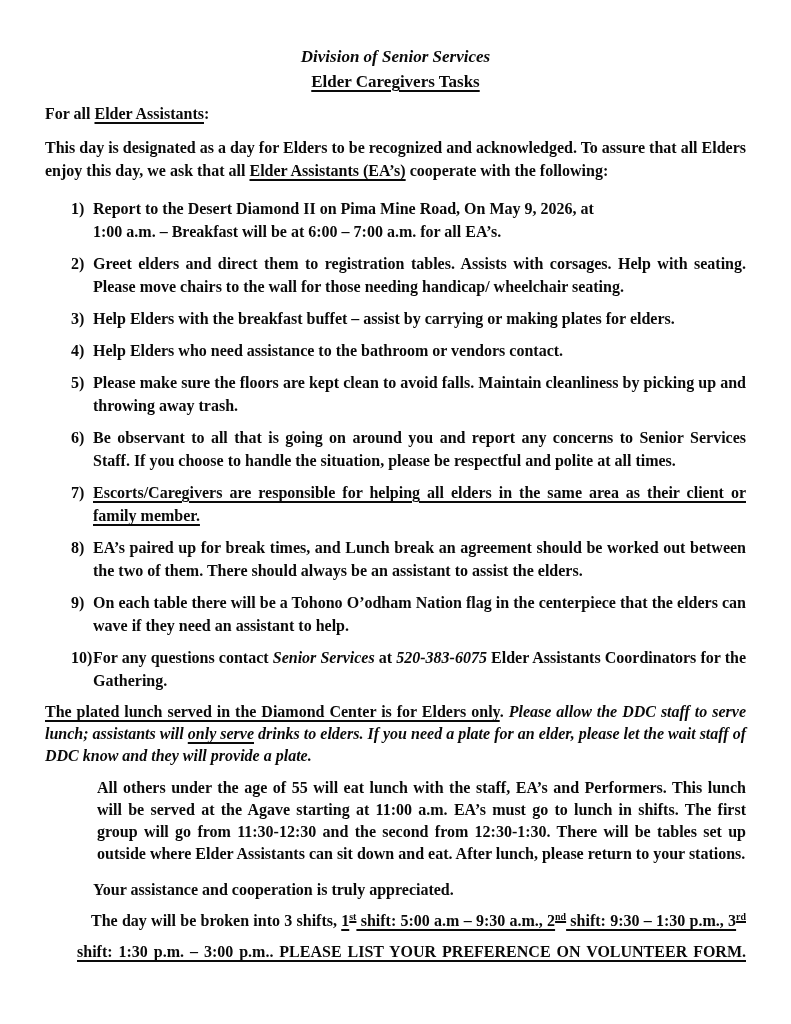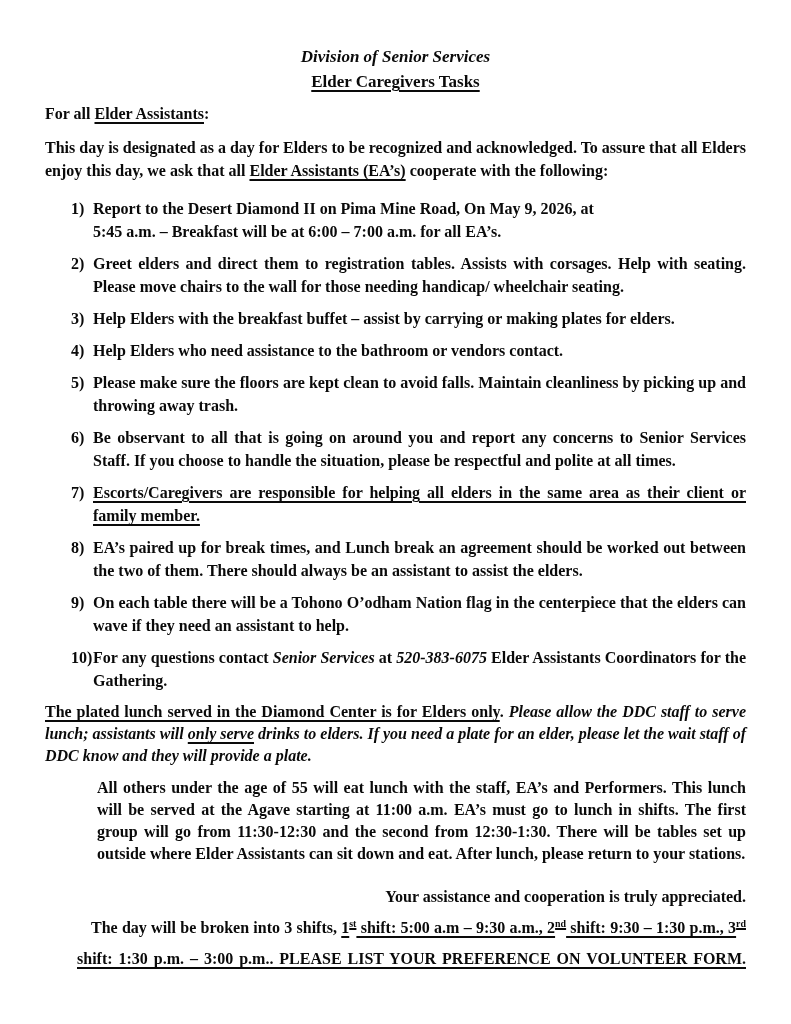--- a/index.html
+++ b/index.html
@@ -56,21 +56,21 @@
     position: absolute;
     left: 26px;
     top: 0;
   }
   .closing-para {
     line-height: 22px;
     text-align: justify;
   }
   .p-plated { margin-top: 4px; }
   .p-logistics { margin-top: 10px; margin-left: 52px; }
-  .p-appreciation { margin-top: 21px; margin-left: 48px; text-align: right; }
+  .p-appreciation { margin-top: 14px; margin-left: 48px; text-align: left; }
   .p-shifts {
     margin-top: 0;
     margin-left: 32px;
     text-indent: 14px;
     line-height: 31px;
     text-align: justify;
     text-align-last: justify;
   }
   .seg { }
   .seg-u {
@@ -100,21 +100,21 @@
   <div class="doc-header">
     <div class="title-italic">Division of Senior Services</div>
     <div><span class="title-underline">Elder Caregivers Tasks</span></div>
   </div>
 
   <div class="salutation"><span class="seg">For all </span><span class="seg-u">Elder Assistants</span><span class="seg">:</span></div>
 
   <div class="intro-para"><span class="seg">This day is designated as a day for Elders to be recognized and acknowledged. To assure that all Elders enjoy this day, we ask that all </span><span class="seg-u">Elder Assistants (EA’s)</span><span class="seg"> cooperate with the following:</span></div>
 
   <ol class="task-list">
-      <li class="task-item"><span class="num">1)</span><span class="li-body"><span class="seg">Report to the Desert Diamond II on Pima Mine Road, On May 9, 2026, at</span><br><span class="seg">5:45 a.m. – Breakfast will be at 6:00 – 7:00 a.m. for all EA’s.</span></span></li>
+      <li class="task-item"><span class="num">1)</span><span class="li-body"><span class="seg">Report to the Desert Diamond II on Pima Mine Road, On May 9, 2026, at</span><br><span class="seg">1:00 a.m. – Breakfast will be at 6:00 – 7:00 a.m. for all EA’s.</span></span></li>
       <li class="task-item"><span class="num">2)</span><span class="li-body"><span class="seg">Greet elders and direct them to registration tables.  Assists with corsages.  Help with seating. Please move chairs to the wall for those needing handicap/ wheelchair seating.</span></span></li>
       <li class="task-item"><span class="num">3)</span><span class="li-body"><span class="seg">Help Elders with the breakfast buffet – assist by carrying or making plates for elders.</span></span></li>
       <li class="task-item"><span class="num">4)</span><span class="li-body"><span class="seg">Help Elders who need assistance to the bathroom or vendors contact.</span></span></li>
       <li class="task-item"><span class="num">5)</span><span class="li-body"><span class="seg">Please make sure the floors are kept clean to avoid falls.  Maintain cleanliness by picking up and throwing away trash.</span></span></li>
       <li class="task-item"><span class="num">6)</span><span class="li-body"><span class="seg">Be observant to all that is going on around you and report any concerns to Senior Services Staff. If you choose to handle the situation, please be respectful and polite at all times.</span></span></li>
       <li class="task-item"><span class="num">7)</span><span class="li-body"><span class="seg-u">Escorts/Caregivers are responsible for helping all elders in the same area as their client or family member.</span></span></li>
       <li class="task-item"><span class="num">8)</span><span class="li-body"><span class="seg">EA’s paired up for break times, and Lunch break an agreement should be worked out between the two of them. There should always be an assistant to assist the elders.</span></span></li>
       <li class="task-item"><span class="num">9)</span><span class="li-body"><span class="seg">On each table there will be a Tohono O’odham Nation flag in the centerpiece that the elders can wave if they need an assistant to help.</span></span></li>
       <li class="task-item"><span class="num">10)</span><span class="li-body"><span class="seg">For any questions contact </span><span class="seg-i">Senior Services</span><span class="seg"> at </span><span class="seg-i">520-383-6075</span><span class="seg"> Elder Assistants Coordinators for the Gathering.</span></span></li>
     </ol>

